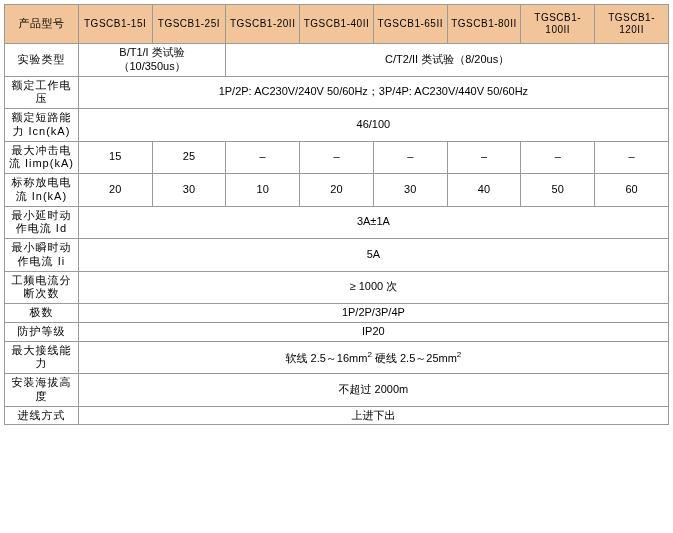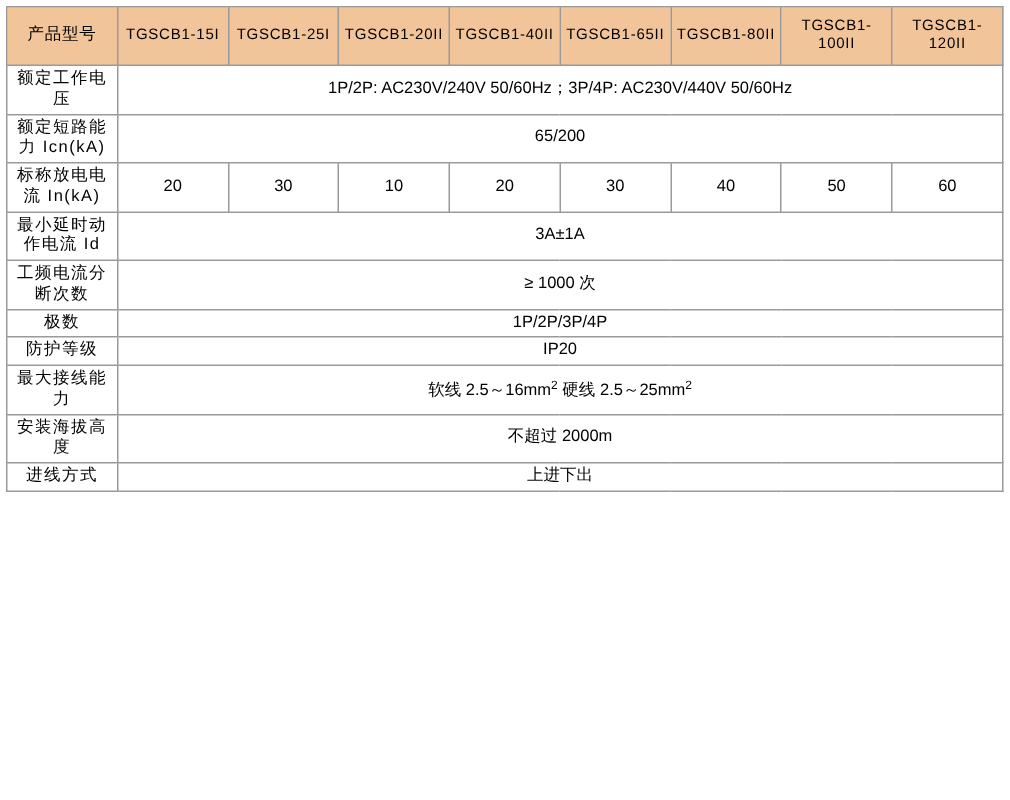--- a/index.html
+++ b/index.html
@@ -74,50 +74,73 @@
         <th class="model-col">TGSCB1-20II</th>
         <th class="model-col">TGSCB1-40II</th>
         <th class="model-col">TGSCB1-65II</th>
         <th class="model-col">TGSCB1-80II</th>
         <th class="model-col">TGSCB1-100II</th>
         <th class="model-col">TGSCB1-120II</th>
       </tr>
     </thead>
     <tbody>
 
+      <tr>
+        <td class="rowlabel">实验类型</td>
+        <td colspan="2">
+          <div>B/T1/I 类试验</div>
+          <div>（10/350us）</div>
+        </td>
+        <td colspan="6">C/T2/II 类试验（8/20us）</td>
+      </tr>
 
       <tr>
         <td class="rowlabel">额定工作电压</td>
         <td colspan="8">1P/2P: AC230V/240V 50/60Hz；3P/4P: AC230V/440V 50/60Hz</td>
       </tr>
 
       <tr>
         <td class="rowlabel">额定短路能力 Icn(kA)</td>
-        <td colspan="8">65/200</td>
+        <td colspan="8">46/100</td>
       </tr>
 
+      <tr>
+        <td class="rowlabel">最大冲击电流 Iimp(kA)</td>
+        <td class="dash">15</td>
+        <td class="dash">25</td>
+        <td class="dash">–</td>
+        <td class="dash">–</td>
+        <td class="dash">–</td>
+        <td class="dash">–</td>
+        <td class="dash">–</td>
+        <td class="dash">–</td>
+      </tr>
 
 
       <tr>
         <td class="rowlabel">标称放电电流 In(kA)</td>
         <td>20</td>
         <td>30</td>
         <td>10</td>
         <td>20</td>
         <td>30</td>
         <td>40</td>
         <td>50</td>
         <td>60</td>
       </tr>
 
       <tr>
         <td class="rowlabel">最小延时动作电流 Id</td>
         <td colspan="8">3A±1A</td>
       </tr>
 
+      <tr>
+        <td class="rowlabel">最小瞬时动作电流 Ii</td>
+        <td colspan="8">5A</td>
+      </tr>
 
       <tr>
         <td class="rowlabel">工频电流分断次数</td>
         <td colspan="8">≥ 1000 次</td>
       </tr>
 
       <tr>
         <td class="rowlabel">极数</td>
         <td colspan="8">1P/2P/3P/4P</td>
       </tr>

